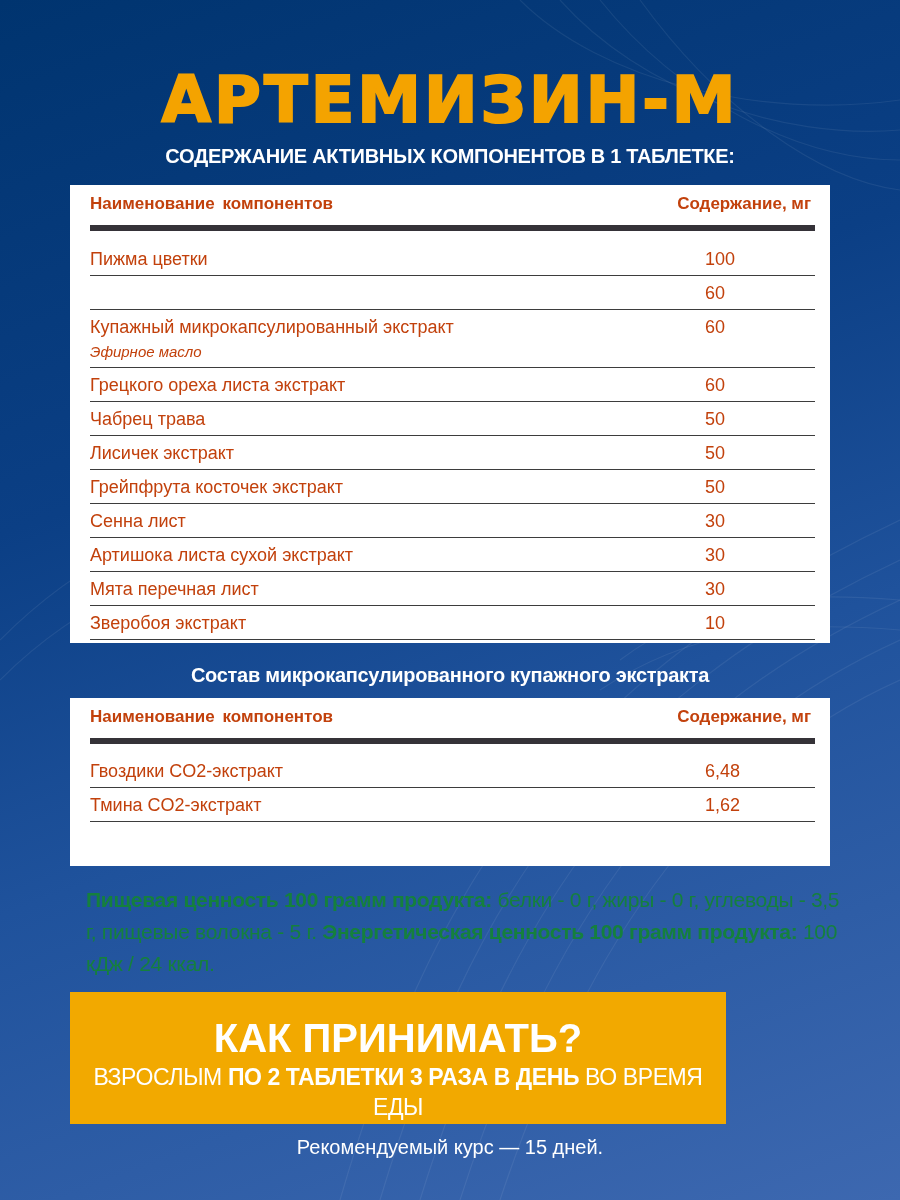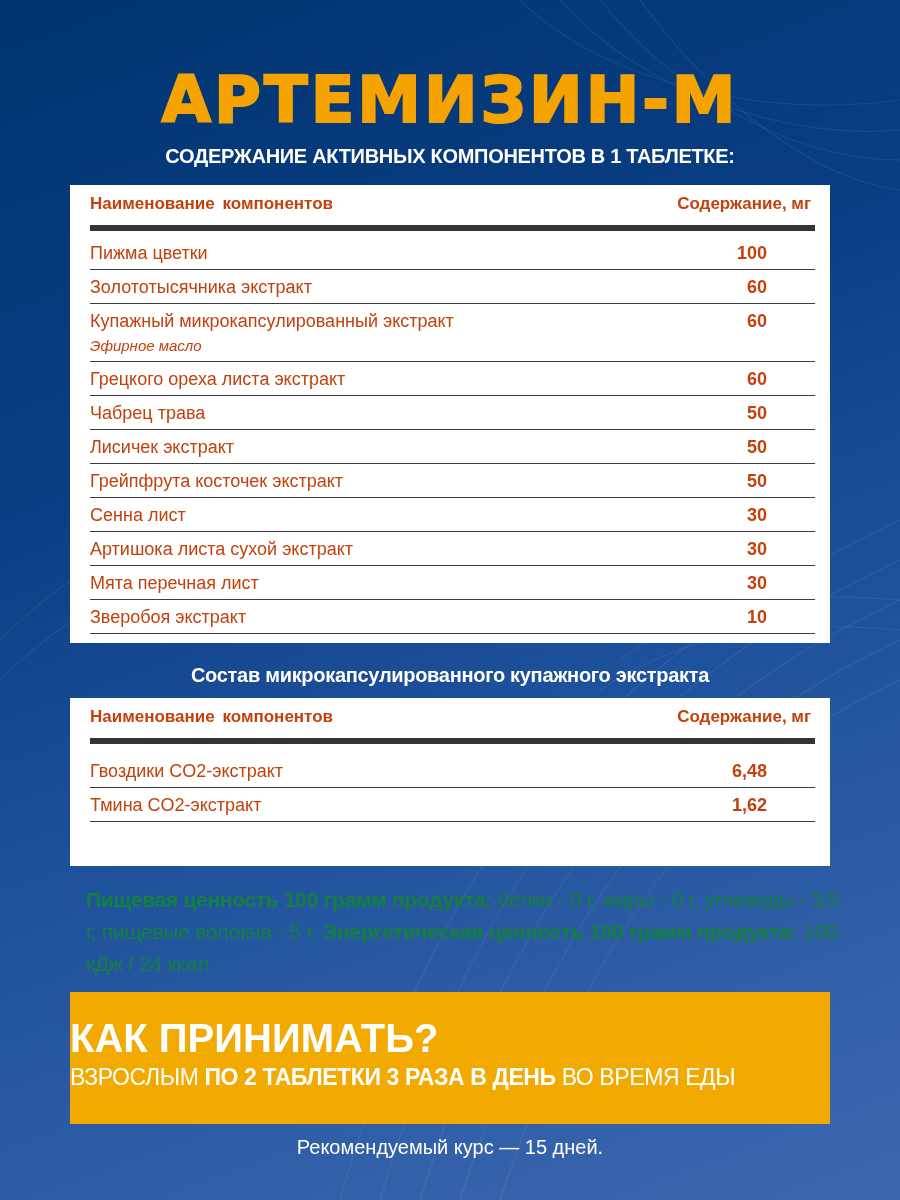--- a/index.html
+++ b/index.html
@@ -31,36 +31,36 @@
   }
   .th-name { position: absolute; left: 0; top: 9px; font-size: 17px; font-weight: bold; word-spacing: 3px; }
   .th-val  { position: absolute; right: 4px; top: 9px; font-size: 17px; font-weight: bold; }
   .rows { margin: 0 15px 0 20px; }
   .row {
     position: relative; height: 33px; border-bottom: 1.5px solid #3d3d3d;
   }
   .row.tall { height: 57px; }
   .row .name { position: absolute; left: 0; top: 7px; font-size: 18px; }
   .row .note { position: absolute; left: 0; top: 33px; font-size: 15px; font-style: italic; }
-  .row .val  { position: absolute; left: 615px; width: 62px; text-align: right; top: 7px; font-size: 18px; font-weight: bold; }
-  .panel1 .rows { padding-top: 5px; }
+  .row .val  { position: absolute; left: 615px; width: 62px; text-align: left; top: 7px; font-size: 18px; }
+  .panel1 .rows { padding-top: 11px; }
   .panel2 .thead { height: 40px; }
   .panel2 .rows { padding-top: 10px; }
   .section2-title {
     position: absolute; top: 664px; left: 0; width: 900px; text-align: center;
     font-size: 20px; font-weight: bold; color: #fff; letter-spacing: -0.3px;
   }
   .nutrition {
     position: absolute; top: 884px; left: 86px; width: 760px;
     font-size: 21px; line-height: 32px; color: #15803d; letter-spacing: -0.3px;
   }
   .nutrition b { font-weight: bold; }
   .howto {
-    position: absolute; top: 992px; left: 70px; width: 760px; height: 132px;
-    background: #f2a900; color: #fff;
+    position: absolute; top: 992px; left: 70px; width: 656px; height: 132px;
+    background: #f2a900; text-align: center; color: #fff;
   }
   .howto .h { margin-top: 22px; font-size: 40px; font-weight: bold; line-height: 48px; }
   .howto .d { font-size: 23px; line-height: 30px; letter-spacing: -0.4px; }
   .howto .d b { font-weight: bold; }
   .course {
     position: absolute; top: 1136px; left: 0; width: 900px; text-align: center;
     font-size: 20px; color: #fff;
   }
 </style>
 </head>
@@ -91,21 +91,20 @@
   <div class="thead">
     <span class="th-name">Наименование  компонентов</span>
     <span class="th-val">Содержание, мг</span>
   </div>
   <div class="rows">
     <div class="row">
       <span class="name">Пижма цветки</span>
       <span class="val">100</span>
     </div>
     <div class="row">
-      <span class="name">Золототысячника экстракт</span>
       <span class="val">60</span>
     </div>
     <div class="row tall">
       <span class="name">Купажный микрокапсулированный экстракт</span>
       <span class="note">Эфирное масло</span>
       <span class="val">60</span>
     </div>
     <div class="row">
       <span class="name">Грецкого ореха листа экстракт</span>
       <span class="val">60</span>

